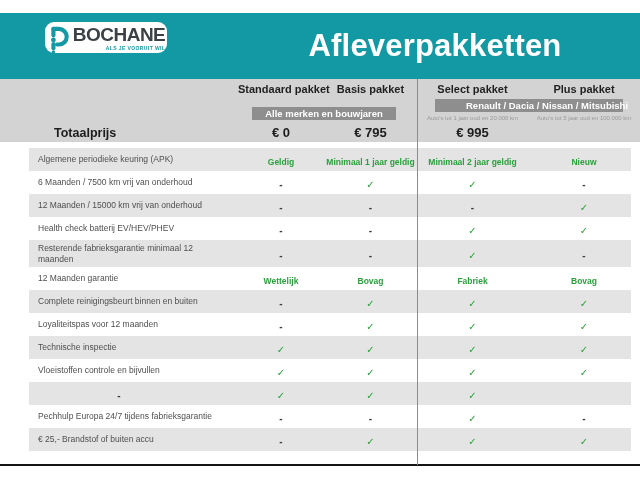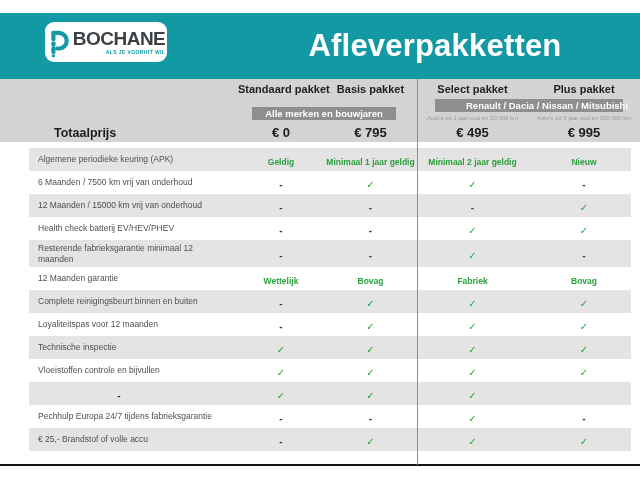--- a/index.html
+++ b/index.html
@@ -7,21 +7,21 @@
     width:640px;height:480px;overflow:hidden;background:#ffffff;
     font-family:"Liberation Sans","DejaVu Sans",sans-serif;
     -webkit-font-smoothing:antialiased;
   }
   .page{position:relative;width:640px;height:480px;background:#ffffff;}
 
   
   .topstrip{height:13px;background:#ffffff;}
   .header{position:relative;height:66px;background:#1399a4;}
   .logo{
-    position:absolute;left:45px;top:9px;width:122px;height:40px;
+    position:absolute;left:45px;top:9px;width:122px;height:31px;
     background:#ffffff;border-radius:9px;
     display:flex;align-items:center;justify-content:center;gap:4px;
   }
   .logo-icon{flex:0 0 auto;margin-top:2px;}
   .logo-text-wrap{display:flex;flex-direction:column;align-items:flex-end;}
   .logo-text{
     font-size:19px;font-weight:bold;color:#3c4146;letter-spacing:-0.5px;line-height:19px;
   }
   .logo-tagline{
     font-size:5px;font-weight:bold;color:#1399a4;letter-spacing:0.4px;margin-top:1px;
@@ -122,21 +122,20 @@
       <div></div>
       <div class="note"></div>
       <div class="note"></div>
       <div class="note">Auto's tot 1 jaar oud en 20.000 km</div>
       <div class="note">Auto's tot 5 jaar oud en 100.000 km</div>
     </div>
     <div class="grid price-row">
       <div class="price-label">Totaalprijs</div>
       <div class="price">€ 0</div>
       <div class="price">€ 795</div>
-      <div class="price">€ 495</div>
       <div class="price">€ 995</div>
     </div>
   </div>
 
   <div class="rows" id="rows">
       <div class="row alt">
         <div class="grid">
           <div class="cell label-cell">Algemene periodieke keuring (APK)</div>
           <div class="cell val"><span class="green-text">Geldig</span></div>
           <div class="cell val"><span class="green-text">Minimaal 1 jaar geldig</span></div>
@@ -237,21 +236,21 @@
         <div class="grid">
           <div class="cell label-cell">Pechhulp Europa 24/7 tijdens fabrieksgarantie</div>
           <div class="cell val"><span class="dash">-</span></div>
           <div class="cell val"><span class="dash">-</span></div>
           <div class="cell val"><span class="check-icon">✓</span></div>
           <div class="cell val"><span class="dash">-</span></div>
         </div>
       </div>
       <div class="row alt">
         <div class="grid">
-          <div class="cell label-cell">€ 25,- Brandstof of  volle accu</div>
+          <div class="cell label-cell">€ 25,- Brandstof of  buiten accu</div>
           <div class="cell val"><span class="dash">-</span></div>
           <div class="cell val"><span class="check-icon">✓</span></div>
           <div class="cell val"><span class="check-icon">✓</span></div>
           <div class="cell val"><span class="check-icon">✓</span></div>
         </div>
       </div>
     </div>
 
   <div class="vdivider"></div>
   <div class="bottom-line"></div>

